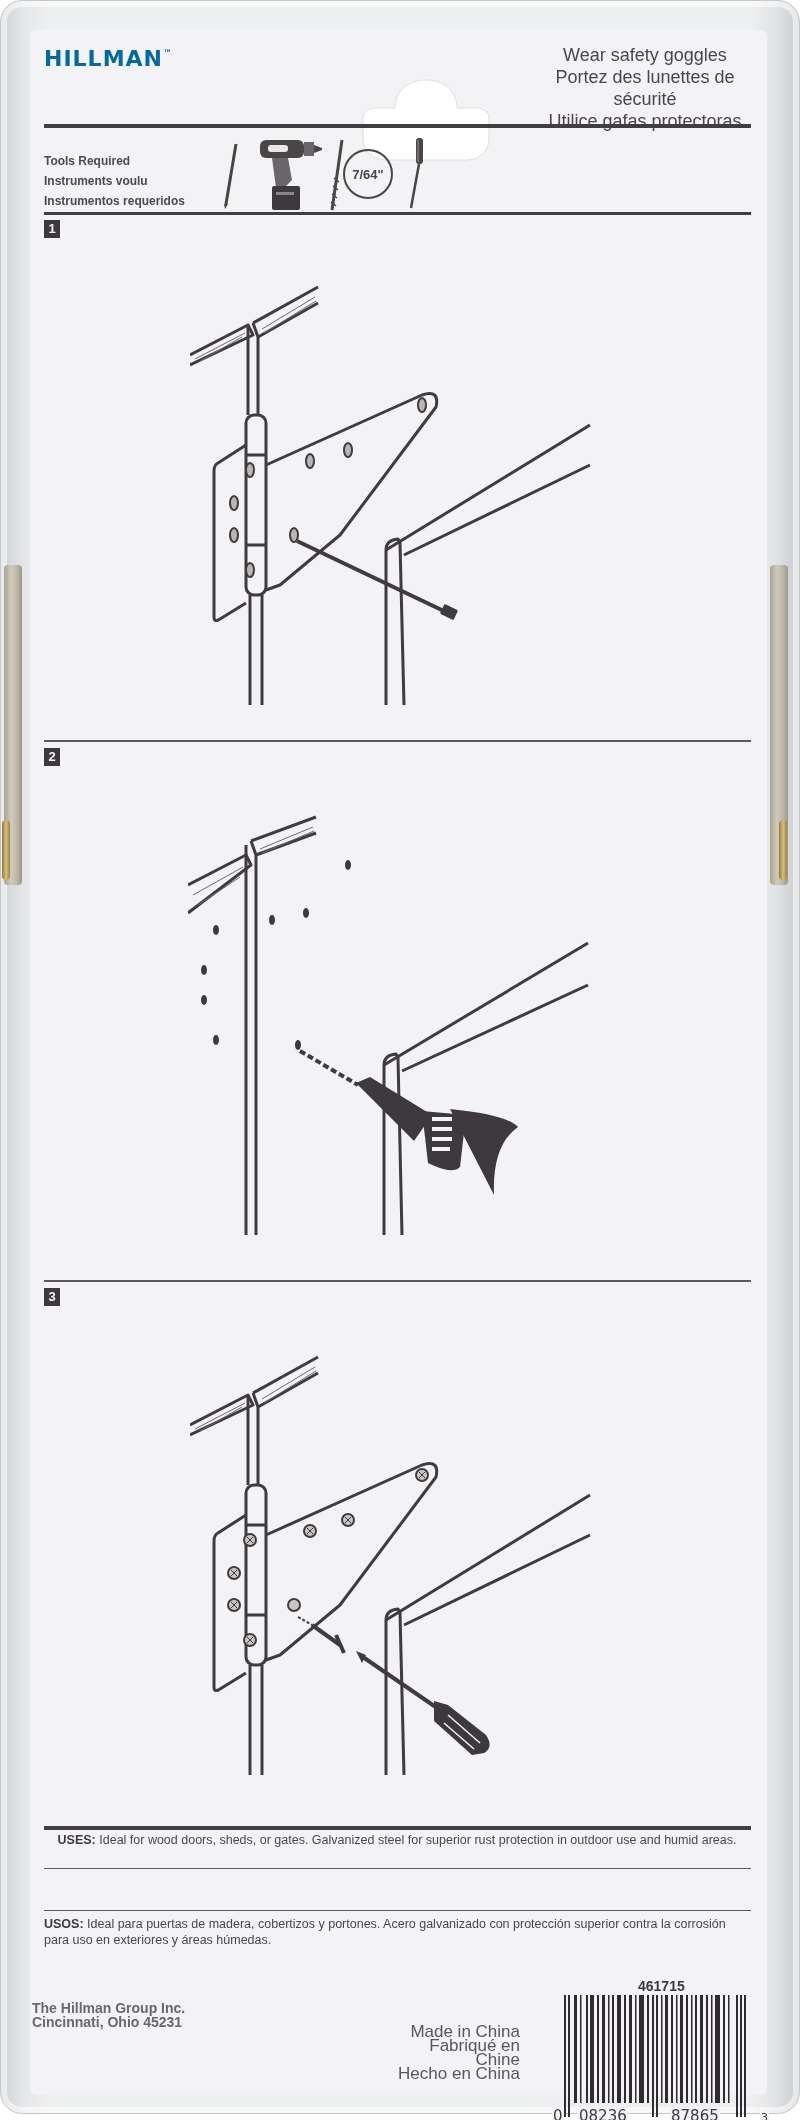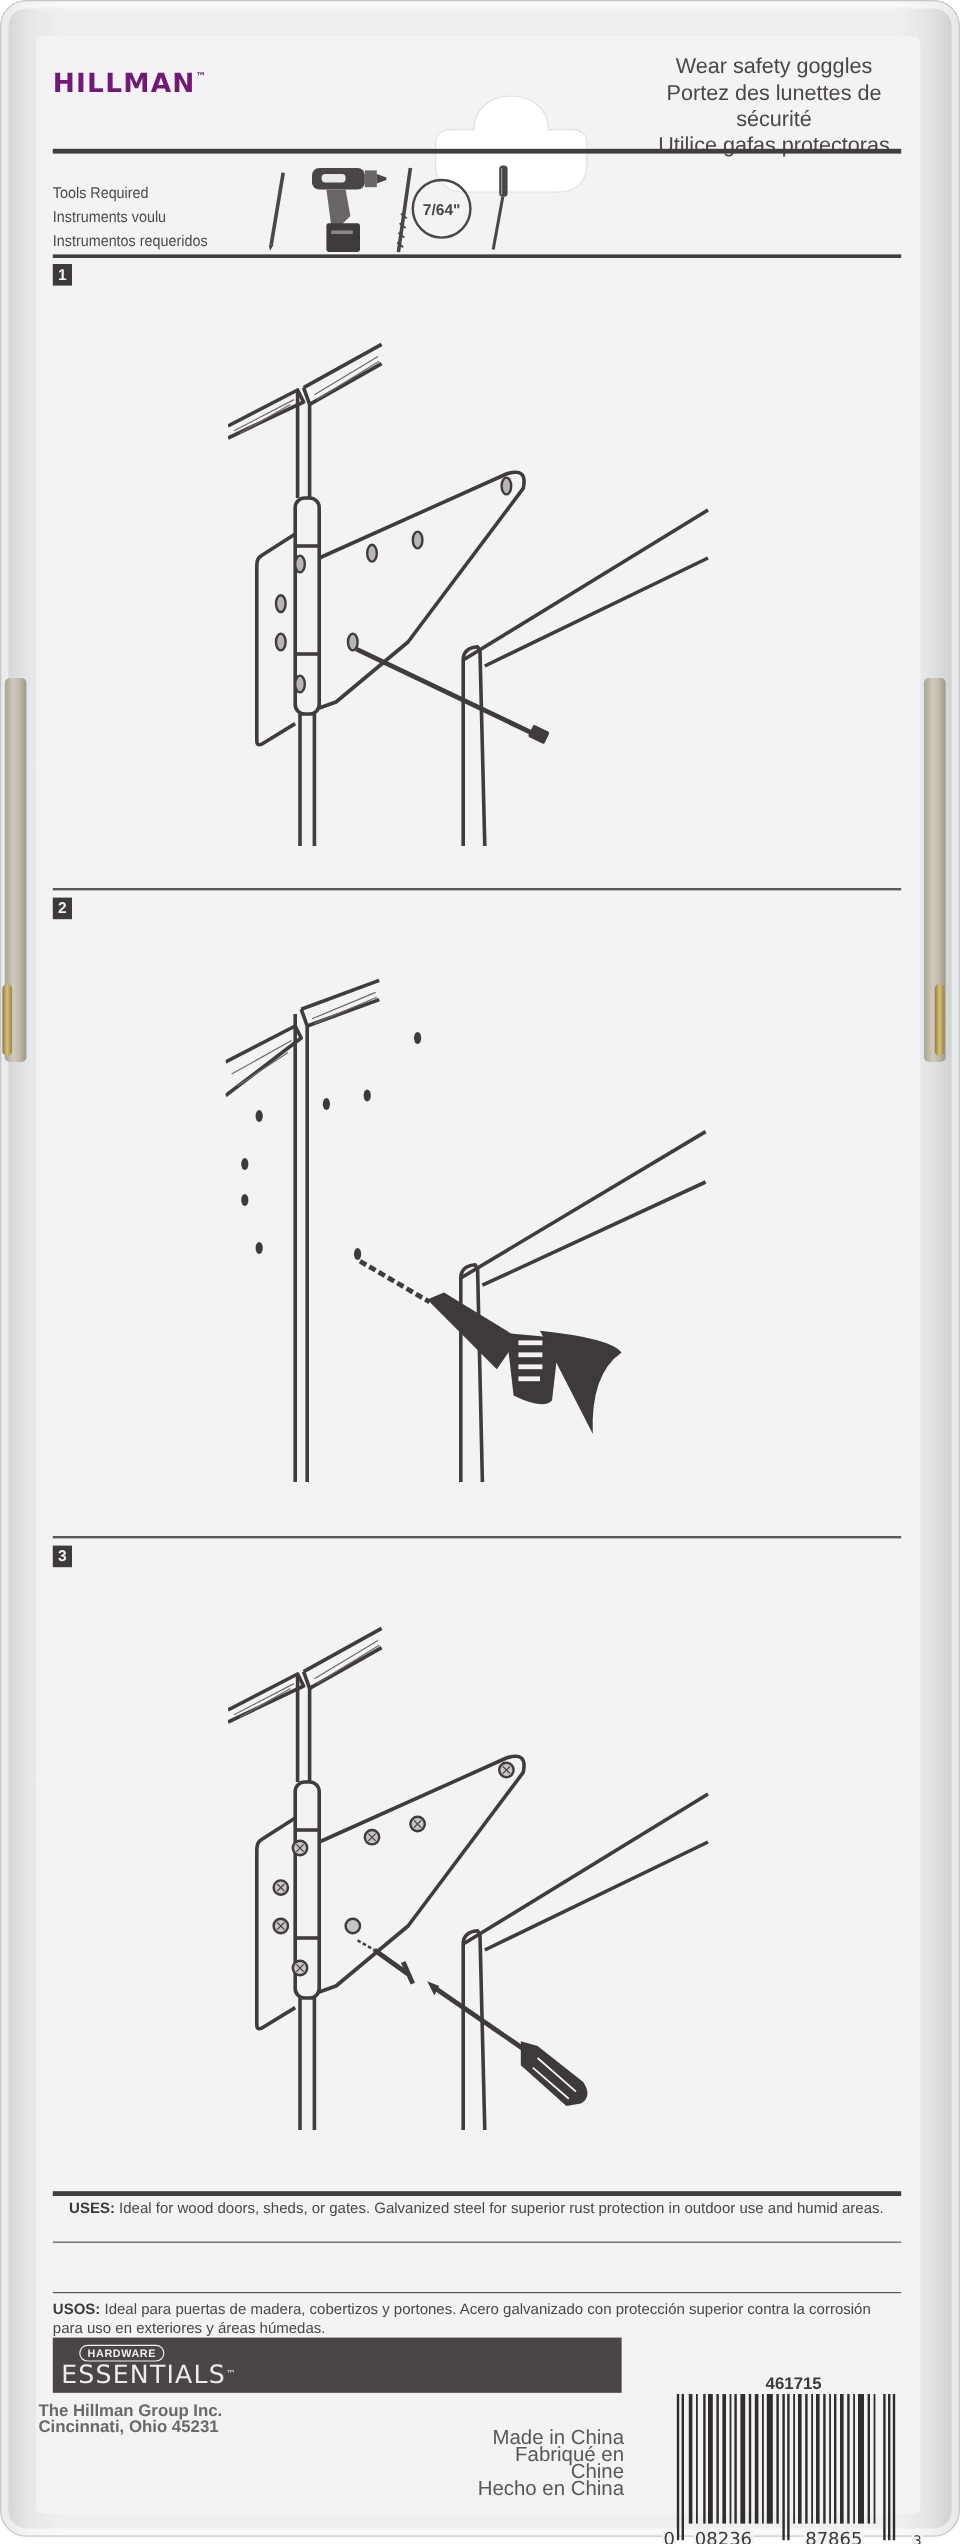--- a/index.html
+++ b/index.html
@@ -29,35 +29,35 @@
     }
     .card {
       position: absolute; left: 30px; top: 30px; width: 737px; height: 2065px;
       background: #f3f2f4;
       border-radius: 6px;
     }
     .hang-hole {
       position: absolute; left: 293px; top: 48px; width: 206px; height: 84px;
     }
     .brand {
-      position: absolute; left: 14px; top: 28px;
+      position: absolute; left: 14px; top: 16px;
       font-family: "DejaVu Sans", sans-serif; font-weight: bold;
-      font-size: 22px; letter-spacing: 1px; color: #701a75;
+      font-size: 22px; letter-spacing: 1px; color: #0369a1;
     }
     .brand sup { font-size: 9px; vertical-align: top; position: relative; top: 2px; }
     .safety {
       position: absolute; left: 500px; top: 14px; width: 230px;
       text-align: center; font-size: 18px; line-height: 22px; color: #4a4649;
       font-family: "Liberation Sans Narrow", "Liberation Sans", sans-serif;
     }
     .rule-thick { position: absolute; left: 14px; height: 4px; background: #423d40; }
     .rule-thin { position: absolute; left: 14px; height: 1.5px; background: #5c585b; }
     .tools-label {
       position: absolute; left: 14px; top: 121px; font-size: 13px; line-height: 20px;
-      font-weight: normal; color: #4d494c;
+      font-weight: bold; color: #4d494c;
     }
     .tools-label div { transform: scaleX(0.92); transform-origin: left; }
     .tool { position: absolute; }
     .step-badge {
       position: absolute; left: 14px; width: 16px; height: 18px;
       background: #3d393c; color: #f3f2f4; font-weight: bold; font-size: 13px;
       text-align: center; line-height: 18px;
     }
     .illus { position: absolute; }
     .uses {
@@ -296,24 +296,20 @@
     <b>USES:</b>
     <span>Ideal for wood doors, sheds, or gates. Galvanized steel for superior rust protection in outdoor use and humid areas.</span>
   </div>
   <div class="rule-thin" style="top:1838px; width:707px; height:1px;"></div>
   <div class="rule-thin" style="top:1880px; width:707px; height:1px;"></div>
   <div class="uses" style="top:1886px;">
     <b>USOS:</b>
     <span>Ideal para puertas de madera, cobertizos y portones. Acero galvanizado con protección superior contra la corrosión para uso en exteriores y áreas húmedas.</span>
   </div>
 
-  <div class="essentials-bar">
-    <div class="hw-pill">HARDWARE</div>
-    <div class="essentials-text"><span>ESSENTIALS</span><sup>™</sup></div>
-  </div>
 
   <div class="company">
     <div>The Hillman Group Inc.</div>
     <div>Cincinnati, Ohio 45231</div>
   </div>
 
   <div class="made-in">
     <div>Made in China</div>
     <div>Fabriqué en Chine</div>
     <div>Hecho en China</div>

